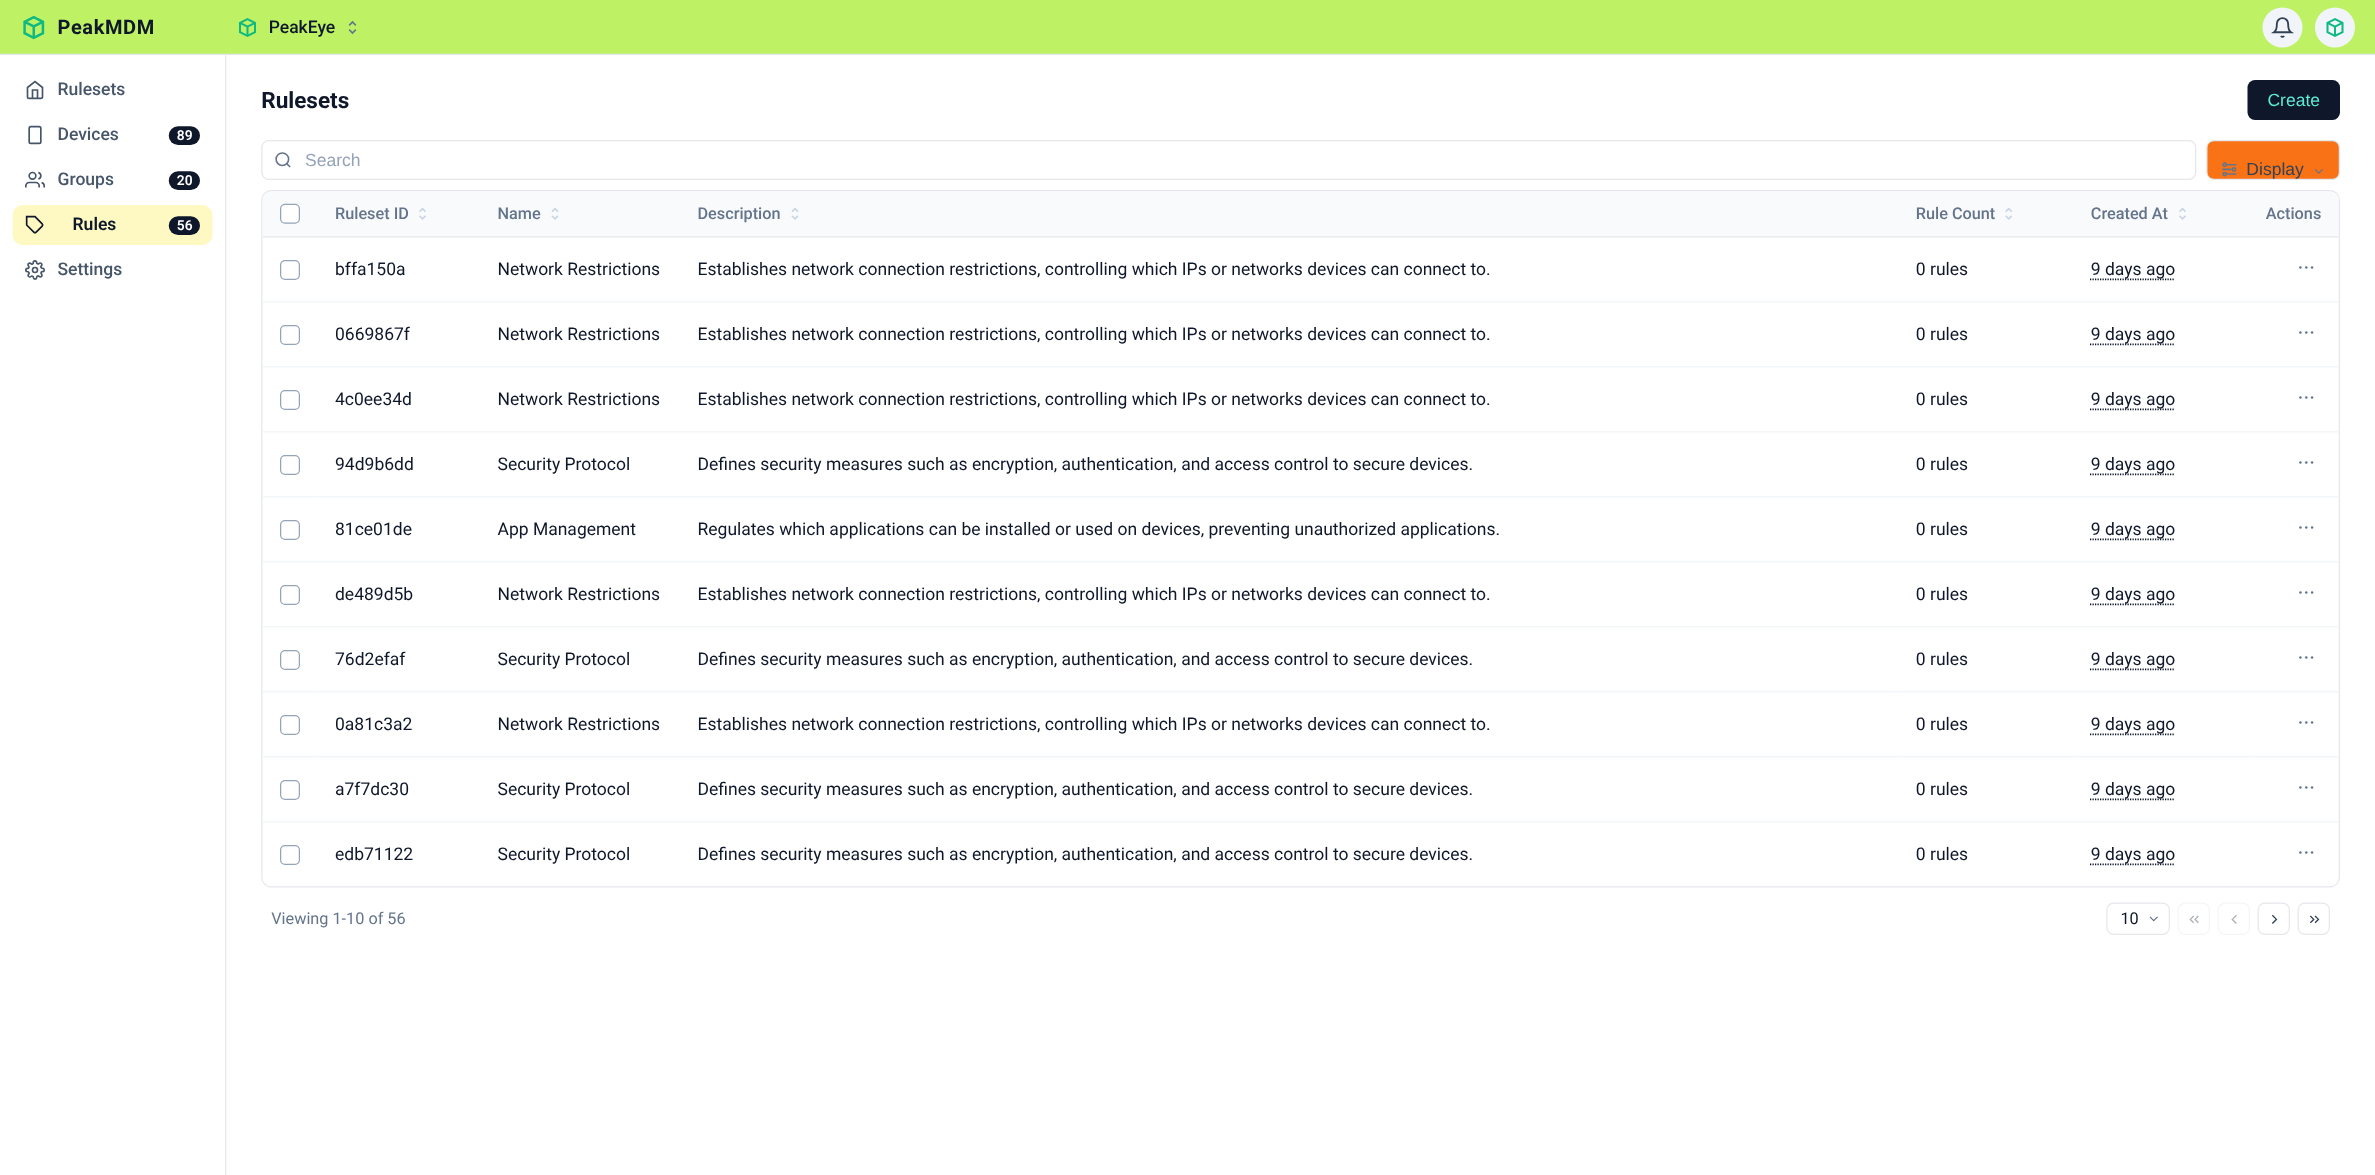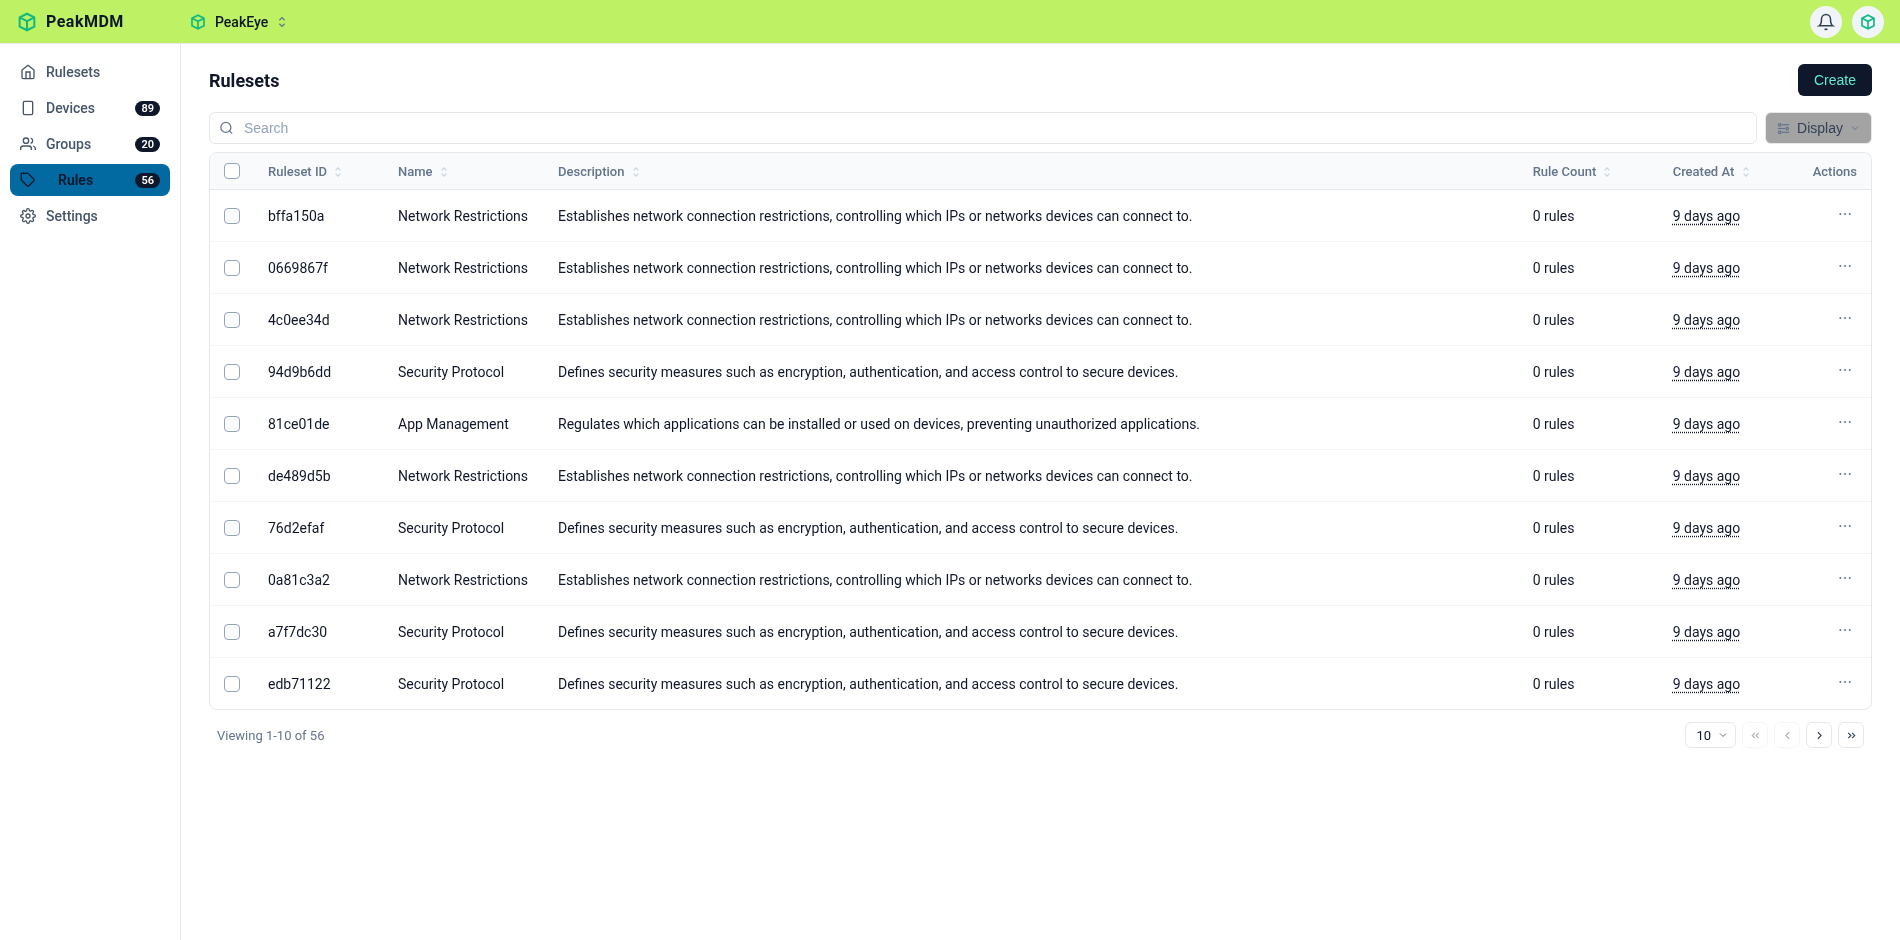--- a/index.html
+++ b/index.html
@@ -103,21 +103,21 @@
       align-items: center;
       gap: 10px;
       padding: 8px 10px;
       border-radius: 8px;
       cursor: pointer;
       color: #475569;
       font-weight: 500;
       margin-bottom: 4px;
     }
     .nav-item.active {
-      background: #0369a1;
+      background: #fef9c3;
       color: #0f172a;
       font-weight: 600;
       gap: 22px;
     }
     .nav-icon {
       width: 16px;
       height: 16px;
       stroke: currentColor;
       flex-shrink: 0;
     }
@@ -187,24 +187,24 @@
       top: 50%;
       transform: translateY(-50%);
       width: 15px;
       height: 15px;
       stroke: #64748b;
     }
     .display-btn {
       height: 32px;
       border: 1px solid #e5e7eb;
       border-radius: 6px;
-      background: #a3a3a3;
+      background: #f97316;
       padding: 0 10px;
       display: flex;
-      align-items: center;
+      align-items: flex-end;
       gap: 6px;
       cursor: pointer;
       font-size: 14px;
       color: #334155;
       font-weight: 500;
     }
     
     .table-wrap {
       border: 1px solid #e5e7eb;
       border-radius: 8px;

